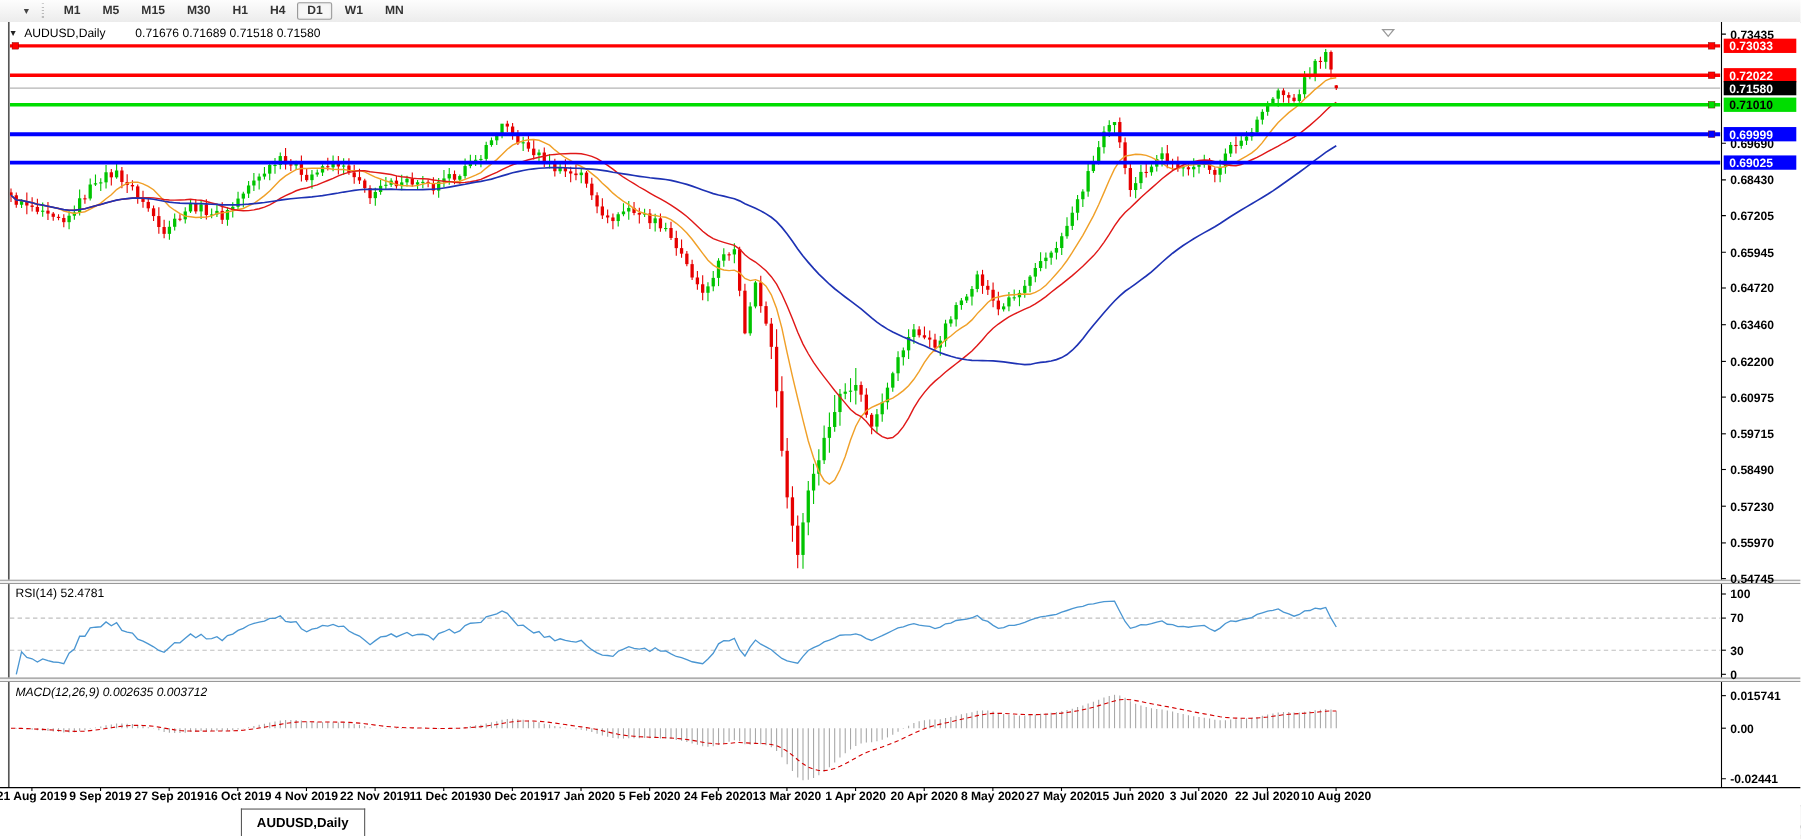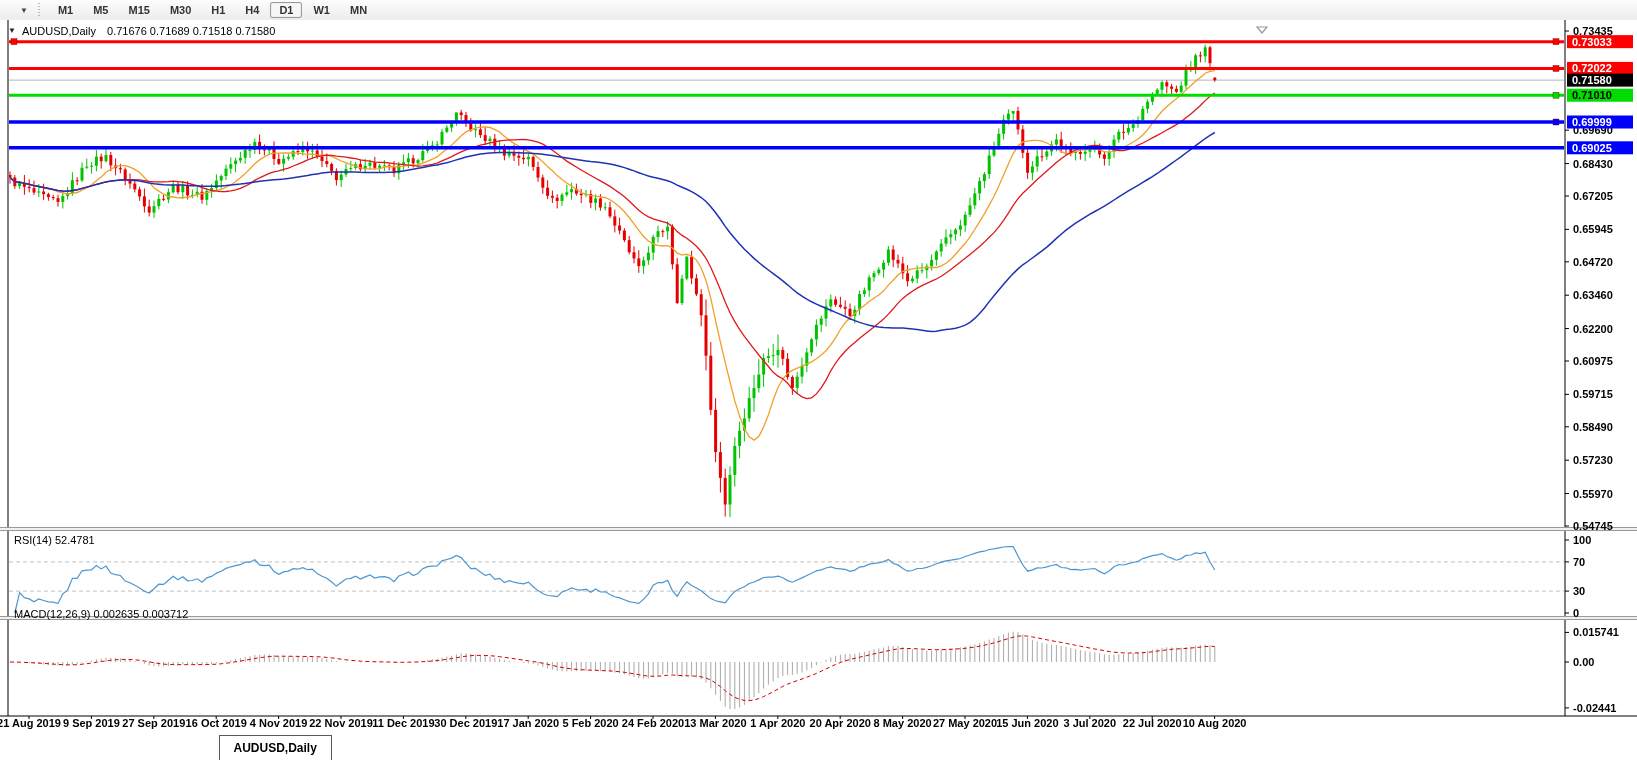--- a/index.html
+++ b/index.html
@@ -13,21 +13,21 @@
   .caret{font-size:8px;color:#444;margin-left:-2px;cursor:pointer;}
   .grip{width:5px;height:14px;margin:0 8px 0 10px;
     background:repeating-linear-gradient(#bbb 0 1px,transparent 1px 3px);width:2px;}
   .tfbtn{padding:1px 8px;margin:0 1px;border:1px solid transparent;border-radius:2px;cursor:pointer;color:#333;font-weight:bold;}
   .tfbtn.active{border:1px solid #9a9a9a;background:#f7f7f7;box-shadow:inset 0 0 2px #ddd;}
   
   .ovl{position:absolute;z-index:5;font-size:11px;color:#000;white-space:nowrap;}
   #chart-title{left:22px;top:25px;}
   #title-caret{left:8px;top:26px;font-size:8px;color:#222;}
   #rsi-label{left:14px;top:534px;}
-  #macd-label{left:14px;top:608px;}
+  #macd-label{left:14px;top:624px;font-style:italic;}
   
   #tabbar{position:absolute;left:0;top:732px;width:1637px;height:27px;background:#e9e9e9;
     border-top:1px solid #b5b5b5;display:flex;align-items:flex-end;font-size:12px;color:#4a4a4a;}
   .tab{padding:4px 14px 5px 14px;cursor:pointer;white-space:nowrap;position:relative;}
   .tab.active{background:#fff;border:1px solid #5a5a5a;border-bottom:none;font-weight:bold;color:#000;
     padding-top:5px;margin-top:-3px;z-index:3;}
   .tabsep{color:#aaa;align-self:center;padding:0 0 2px 0;}
   #bottom-strip{position:absolute;left:0;top:759px;width:1637px;height:4px;background:#d6d3cc;}
   svg{position:absolute;left:0;top:20px;z-index:1;}
   svg text{font-family:"Liberation Sans",sans-serif;}
@@ -46,21 +46,21 @@
       </svg>
     </span>
     <span class="caret">▼</span>
     <span class="grip"></span>
     <span id="tf-buttons"><span class="tfbtn">M1</span><span class="tfbtn">M5</span><span class="tfbtn">M15</span><span class="tfbtn">M30</span><span class="tfbtn">H1</span><span class="tfbtn">H4</span><span class="tfbtn active">D1</span><span class="tfbtn">W1</span><span class="tfbtn">MN</span></span>
   </div>
 
   <span class="ovl" id="title-caret">▼</span>
   <div class="ovl" id="chart-title">
     <span>AUDUSD,Daily</span>
-    <span style="margin-left:8px;">0.71676 0.71689 0.71518 0.71580</span>
+    <span style="margin-left:24px;">0.71676 0.71689 0.71518 0.71580</span>
   </div>
   <div class="ovl" id="rsi-label">RSI(14) 52.4781</div>
   <div class="ovl" id="macd-label">MACD(12,26,9) 0.002635 0.003712</div>
 
   <svg id="chart-svg" width="1637" height="743" viewBox="0 20 1637 743">
       <rect x="0" y="20" width="1637" height="743" fill="#ffffff"></rect>
       <line x1="8" y1="20" x2="8" y2="716" stroke="#555" stroke-width="1.5"></line>
       <line x1="1565" y1="20" x2="1565" y2="716" stroke="#000"></line>
       <line x1="0" y1="716" x2="1637" y2="716" stroke="#000"></line>
       <rect x="0" y="527" width="1637" height="4" fill="#f0f0f0"></rect>

